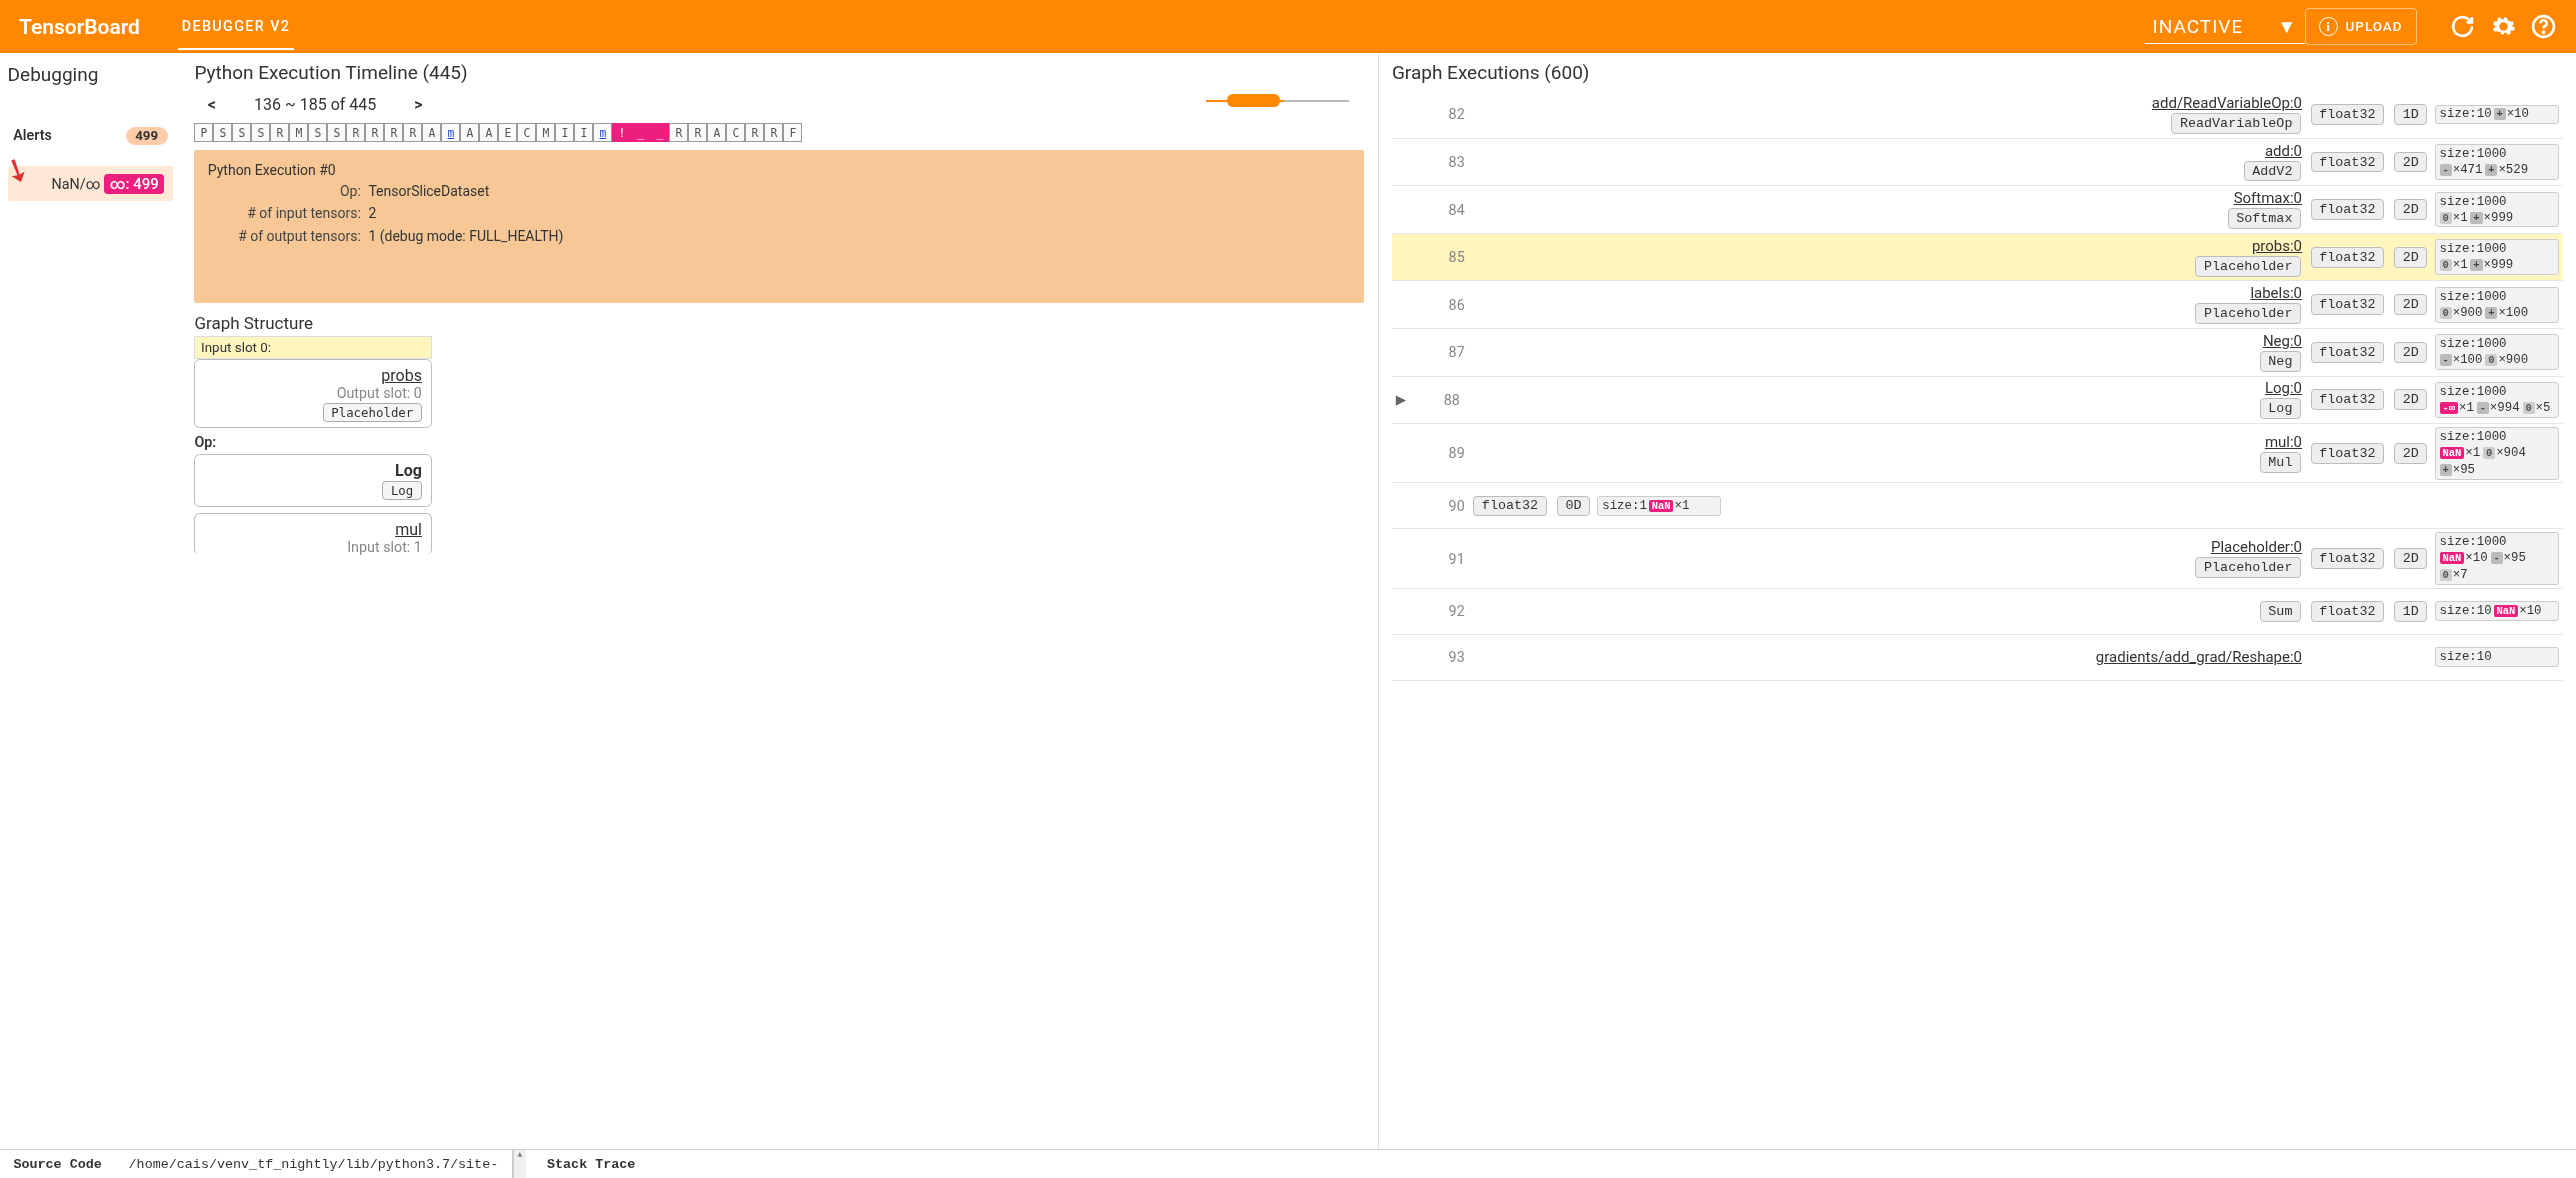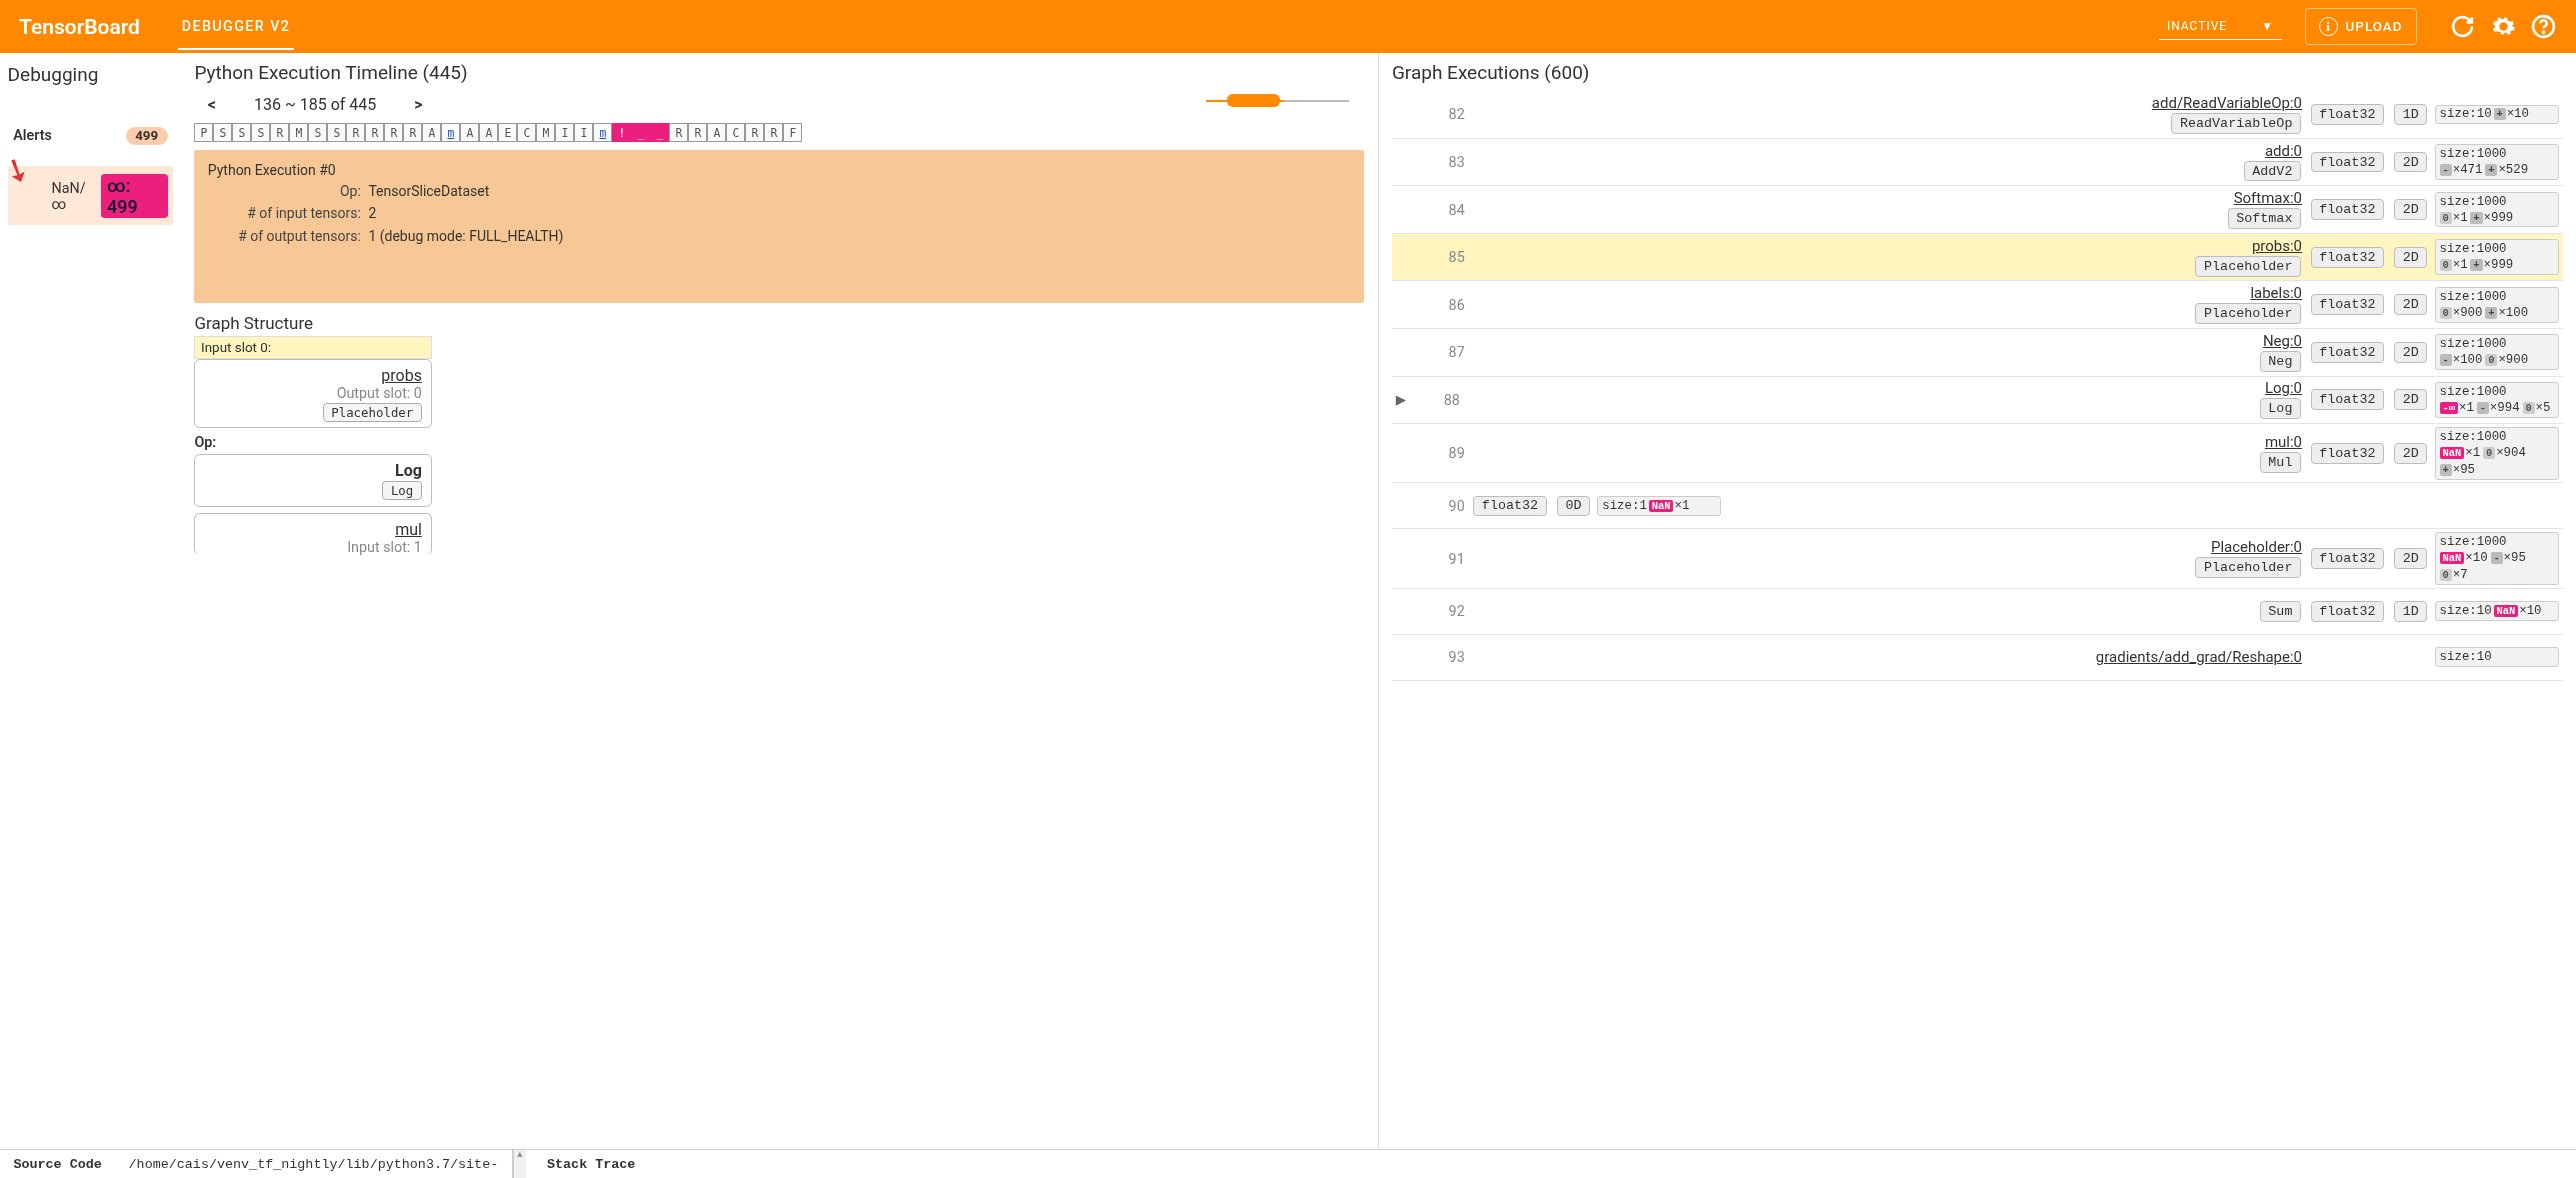--- a/index.html
+++ b/index.html
@@ -1,33 +1,33 @@
 <!DOCTYPE html>
 <html><head>
 <meta charset="utf-8">
 <style>
 * { box-sizing: border-box; margin: 0; padding: 0; }
 body { font-family: -apple-system, BlinkMacSystemFont, "Segoe UI", Roboto, sans-serif; font-size: 13.4px; color: #333; background: #fff; overflow: hidden; }
 .header { background: #ff8800; color: #fff; height: 53px; display: flex; align-items: center; padding: 0 19px; }
 .brand { font-size: 21px; font-weight: 600; margin-right: 38px; }
 .tab-label { font-size: 14.3px; letter-spacing: 1.4px; font-weight: 500; border-bottom: 2.9px solid #fff; padding: 15.3px 3.8px 14.3px; }
 .spacer { flex: 1; }
-.select { display: flex; align-items: flex-start; border-bottom: 1.9px solid #fff; padding: 5.7px 7.6px; font-size: 12px; letter-spacing: 1px; gap: 34px; margin-right: 23px; cursor: pointer; }
+.select { display: flex; align-items: flex-start; border-bottom: 1.9px solid #fff; padding: 5.7px 7.6px; font-size: 19px; letter-spacing: 1px; gap: 34px; cursor: pointer; }
 .upload { display: flex; align-items: center; gap: 7.6px; font-weight: 500; letter-spacing: 1px; padding: 7.6px 13.4px; border: 1px solid rgba(255,255,255,.5); border-radius: 3.8px; margin-right: 19px; cursor: pointer; }
 .icon-btn { width: 27px; height: 27px; margin-left: 13.4px; cursor: pointer; display:flex; align-items:center; justify-content:center; }
 
 .page { display: grid; grid-template-columns: 181px 1fr 1fr; height: calc(100vh - 53px - 29px); }
 
 .sidebar { padding: 9.5px 7.6px; }
 .sidebar h2 { font-size: 19px; font-weight: 400; margin-bottom: 11.4px; }
 .alerts-row { display: flex; align-items: flex-start; justify-content: space-between; padding: 0 5.7px; margin-top: 41px; }
 .alerts-row .lbl { font-size: 14.3px; font-weight: 600; }
 .alerts-count { background: #ffccaa; border-radius: 13.4px; padding: 1.9px 9.5px; font-size: 13.4px; font-weight: 700; }
 .alert-item { margin-top: 21px; background: #ffe8d5; border-radius: 1.9px; padding: 7.6px 5.7px 7.6px 44px; display: flex; align-items: center; gap: 3.8px; font-size: 14.3px; position: relative; }
-.alert-pill { background: #ec1e7e; color: #0f172a; border-radius: 3.8px; padding: 1px 5.7px; font-size: 18px; font-weight: 500; }
+.alert-pill { background: #ec1e7e; color: #ffffff; border-radius: 3.8px; padding: 1px 5.7px; font-size: 15px; font-weight: 500; }
 .arrow1 { position: absolute; left: -3.8px; top: -15.3px; font-size: 32px; color: #dd3333; transform: rotate(25deg); }
 
 .col { border-right: 1px solid #ddd; overflow: hidden; position: relative; padding: 7.6px 13.4px; }
 .col h2 { font-size: 19px; font-weight: 400; margin-bottom: 7.6px; }
 
 .nav-row { display: flex; align-items: center; gap: 38px; padding: 3.8px 13.4px; font-size: 16px; }
 .nav-arrow { font-weight: 700; cursor: pointer; }
 
 .slider { position: absolute; right: 29px; top: 38px; width: 143px; height: 19px; }
 .slider-track { position: absolute; left:0; top:8.6px; height:2.9px; width:100%; background:#bbb; }

